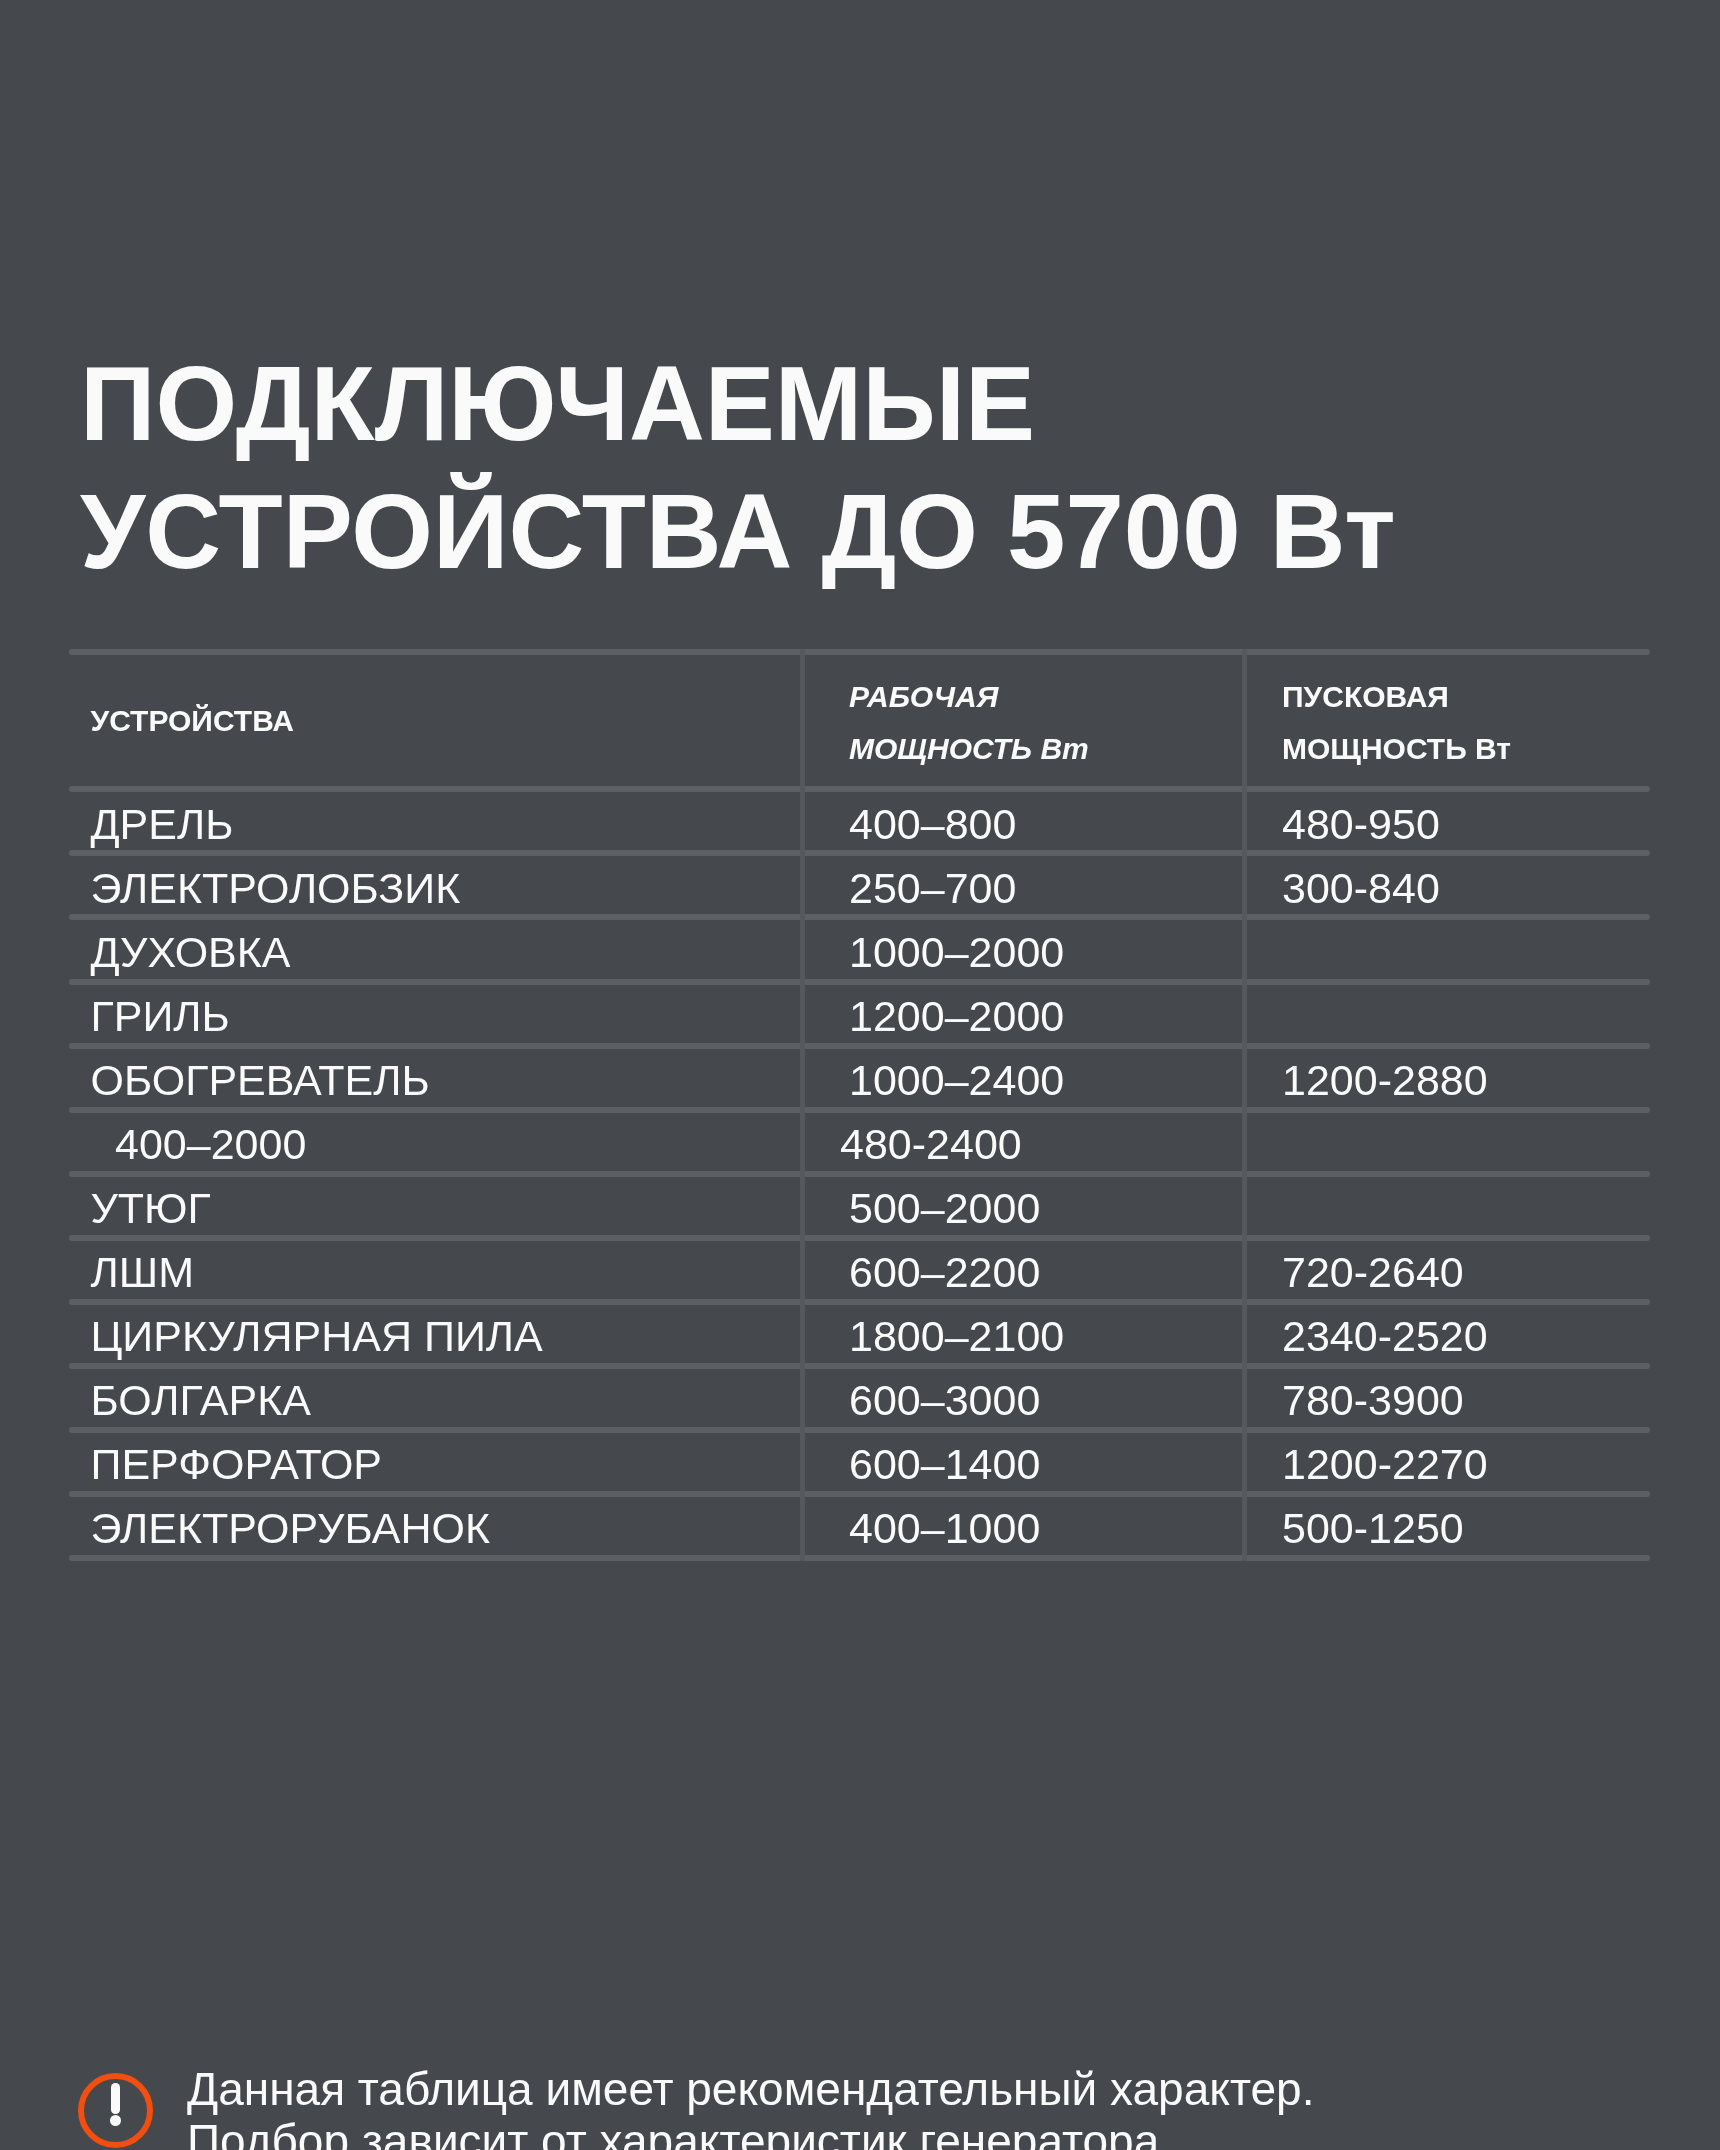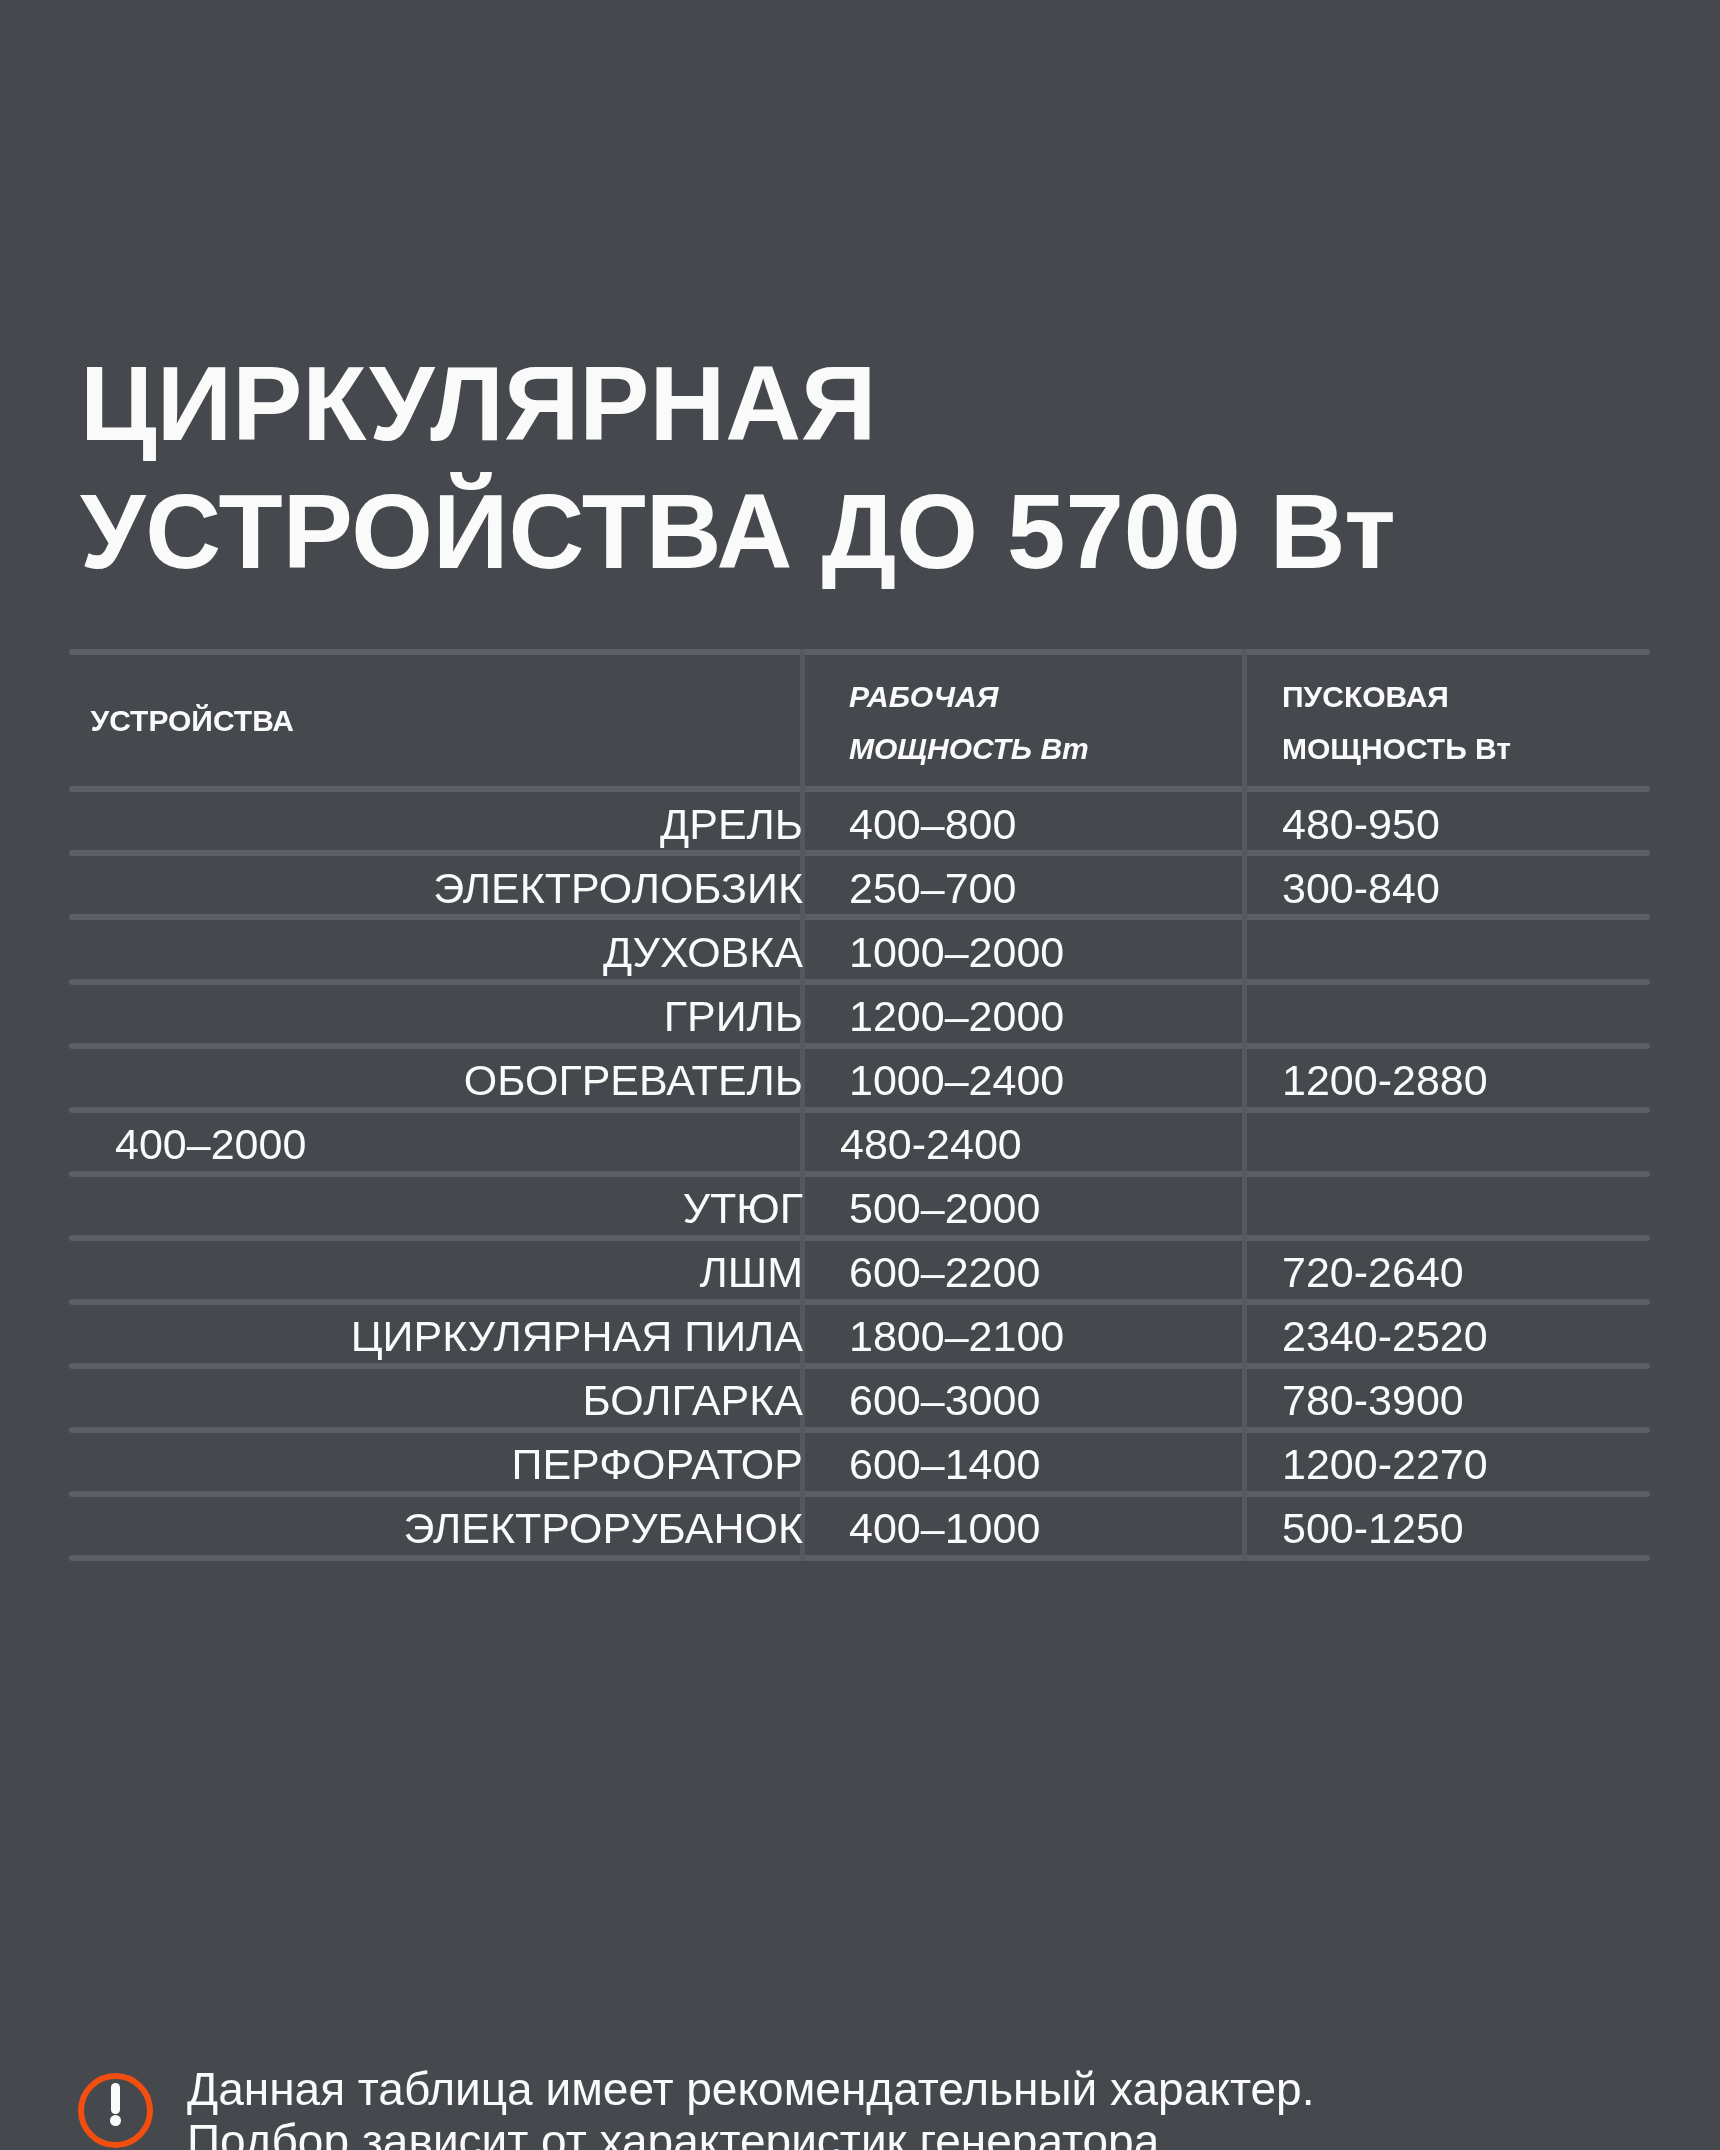--- a/index.html
+++ b/index.html
@@ -66,21 +66,21 @@
   .trow {
     height: 64px;
     display: grid;
     grid-template-columns: 734px 442px 405px;
     align-items: center;
     font-size: 43px;
     font-weight: 400;
     line-height: 64px;
     white-space: nowrap;
   }
-  .trow .c1 { padding-left: 21.5px;  box-sizing: border-box; text-align: right; }
+  .trow .c1 { padding-left: 21.5px;  box-sizing: border-box; }
   .trow .c2 { padding-left: 46px; box-sizing: border-box; }
   .trow .c3 { padding-left: 37px;  box-sizing: border-box; }
   
   .note-icon-ring {
     position: absolute;
     left: 78px;
     top: 2073px;
     width: 75px;
     height: 75px;
     box-sizing: border-box;
@@ -116,21 +116,21 @@
     color: #FAFAFA;
     white-space: nowrap;
   }
 </style>
 </head>
 <body>
 
 <div class="canvas">
 
   <div class="title">
-    <div>ЦИРКУЛЯРНАЯ</div>
+    <div>ПОДКЛЮЧАЕМЫЕ</div>
     <div>УСТРОЙСТВА ДО 5700 Вт</div>
   </div>
 
   <div class="hline" style="top:649px"></div>
   <div class="hline" style="top:786px"></div>
   <div class="hline" style="top:850px"></div>
   <div class="hline" style="top:914px"></div>
   <div class="hline" style="top:979px"></div>
   <div class="hline" style="top:1043px"></div>
   <div class="hline" style="top:1107px"></div>

